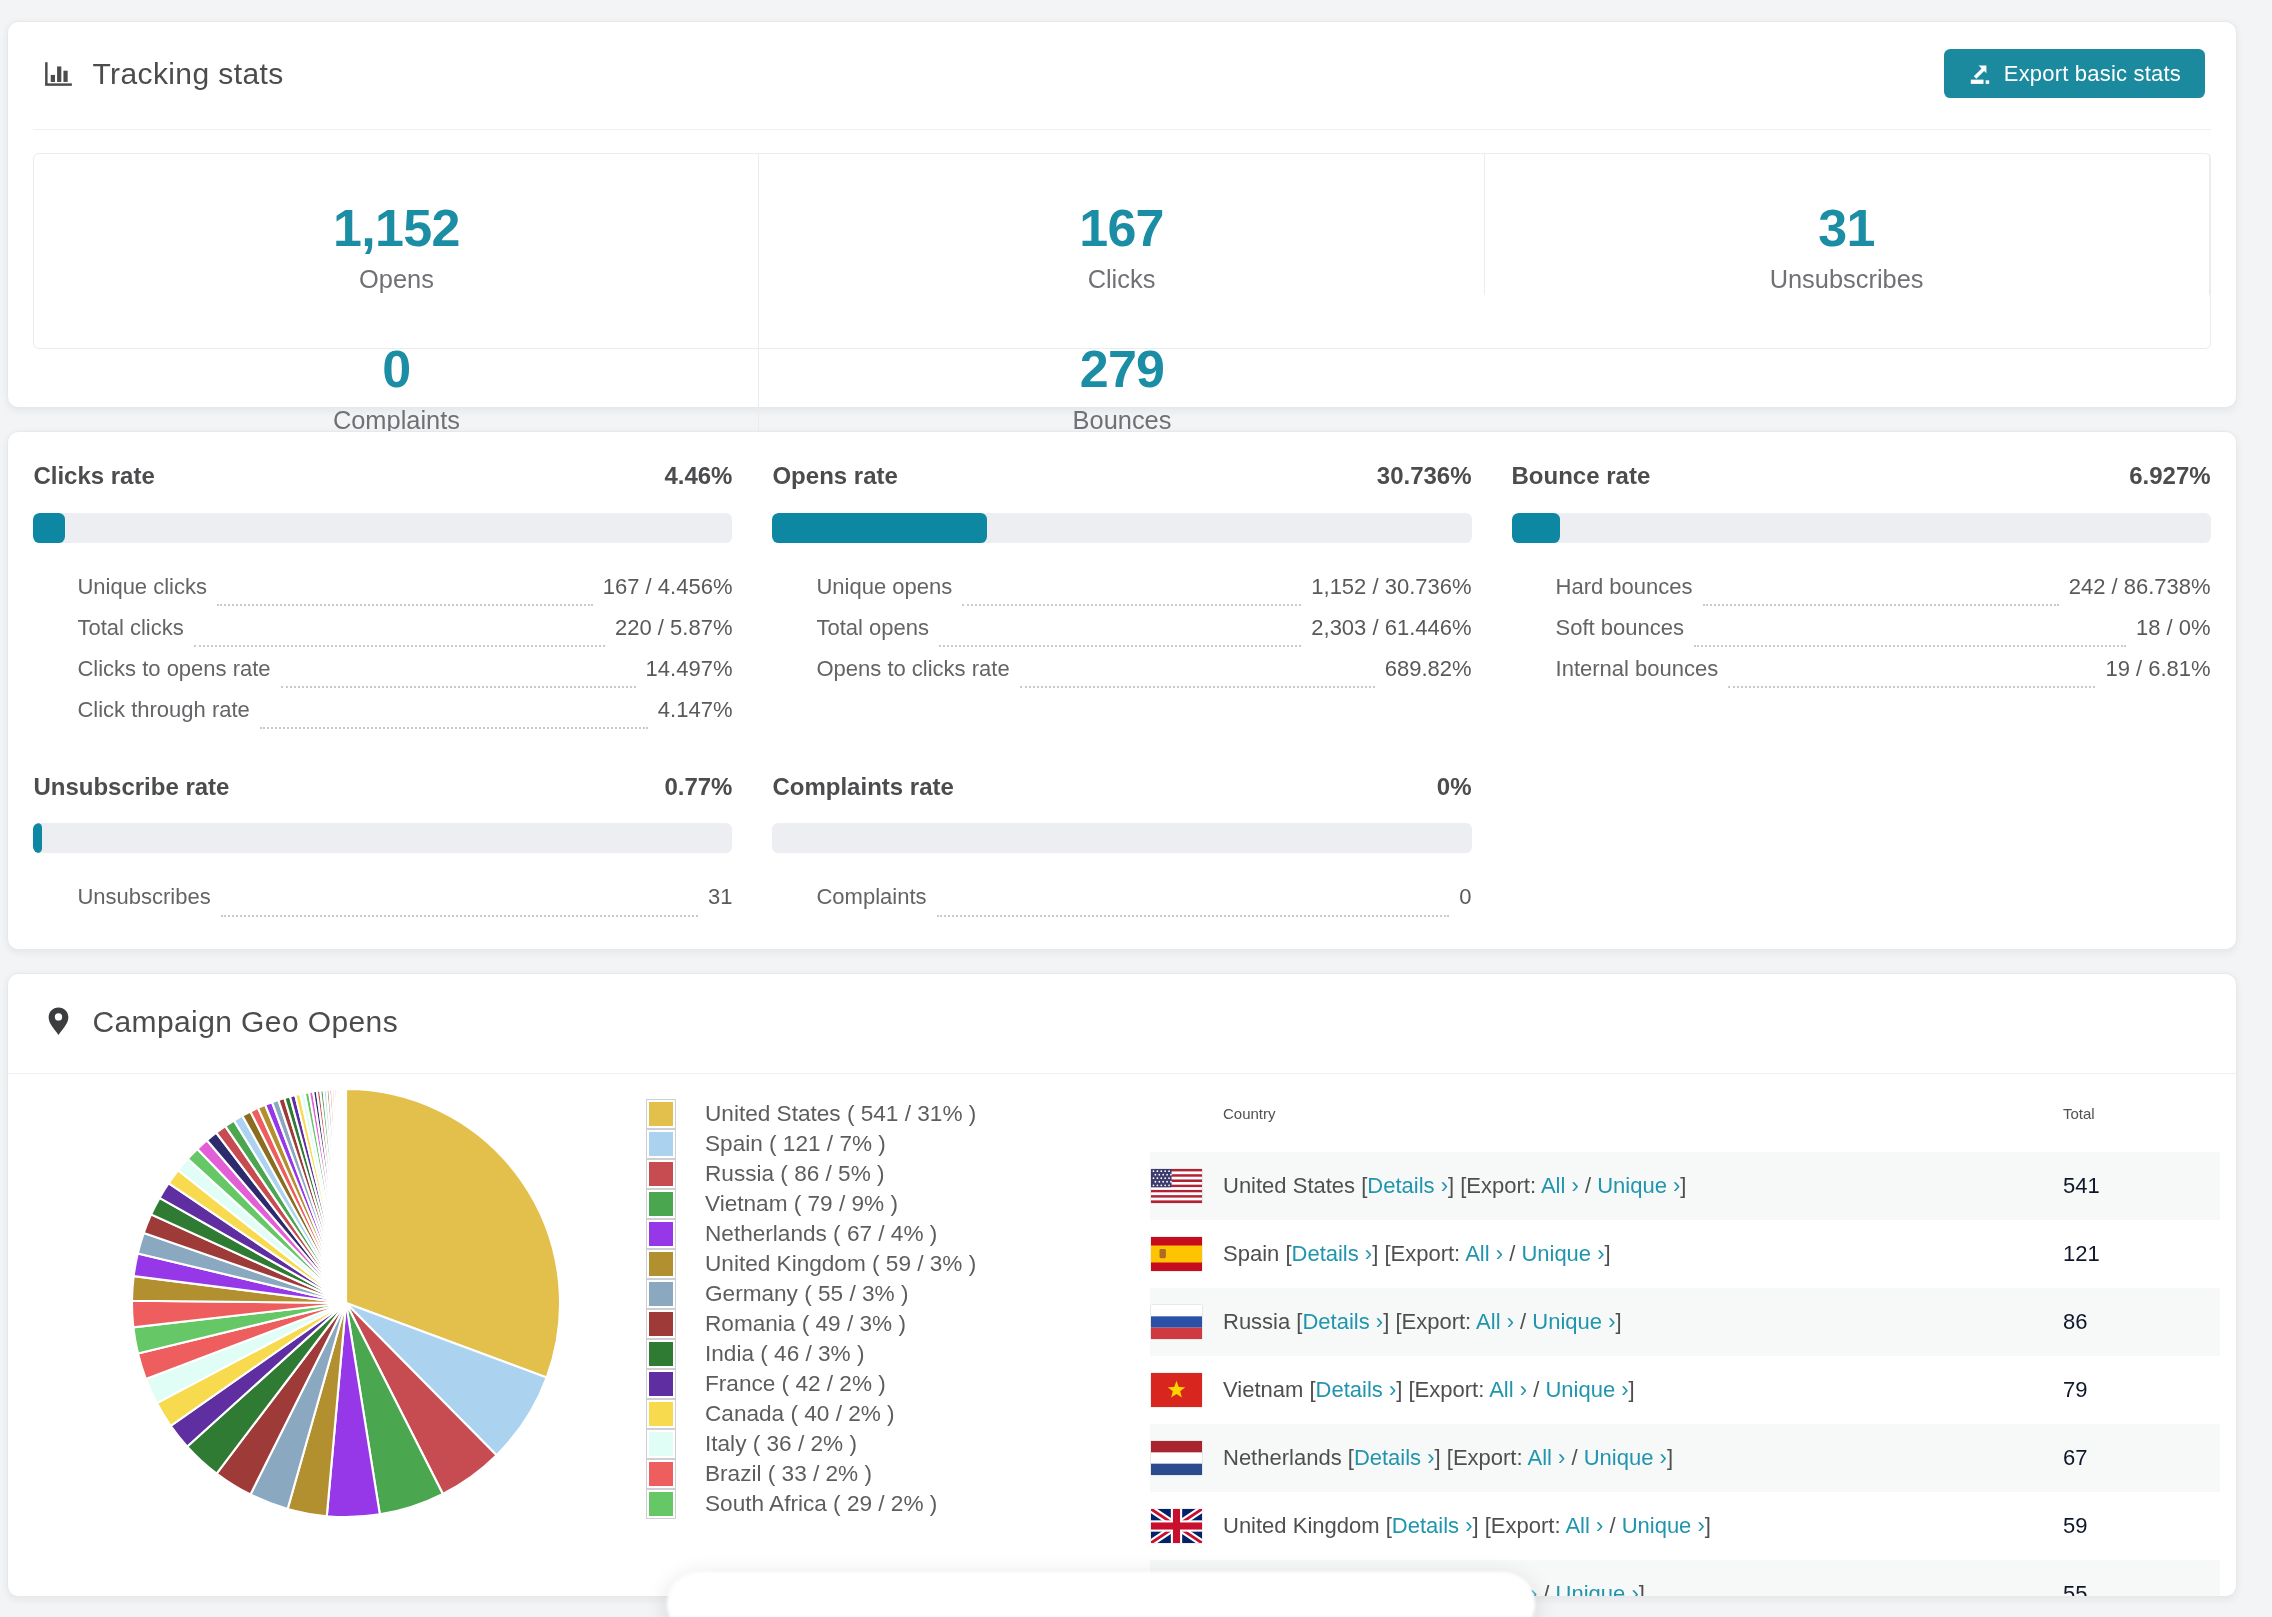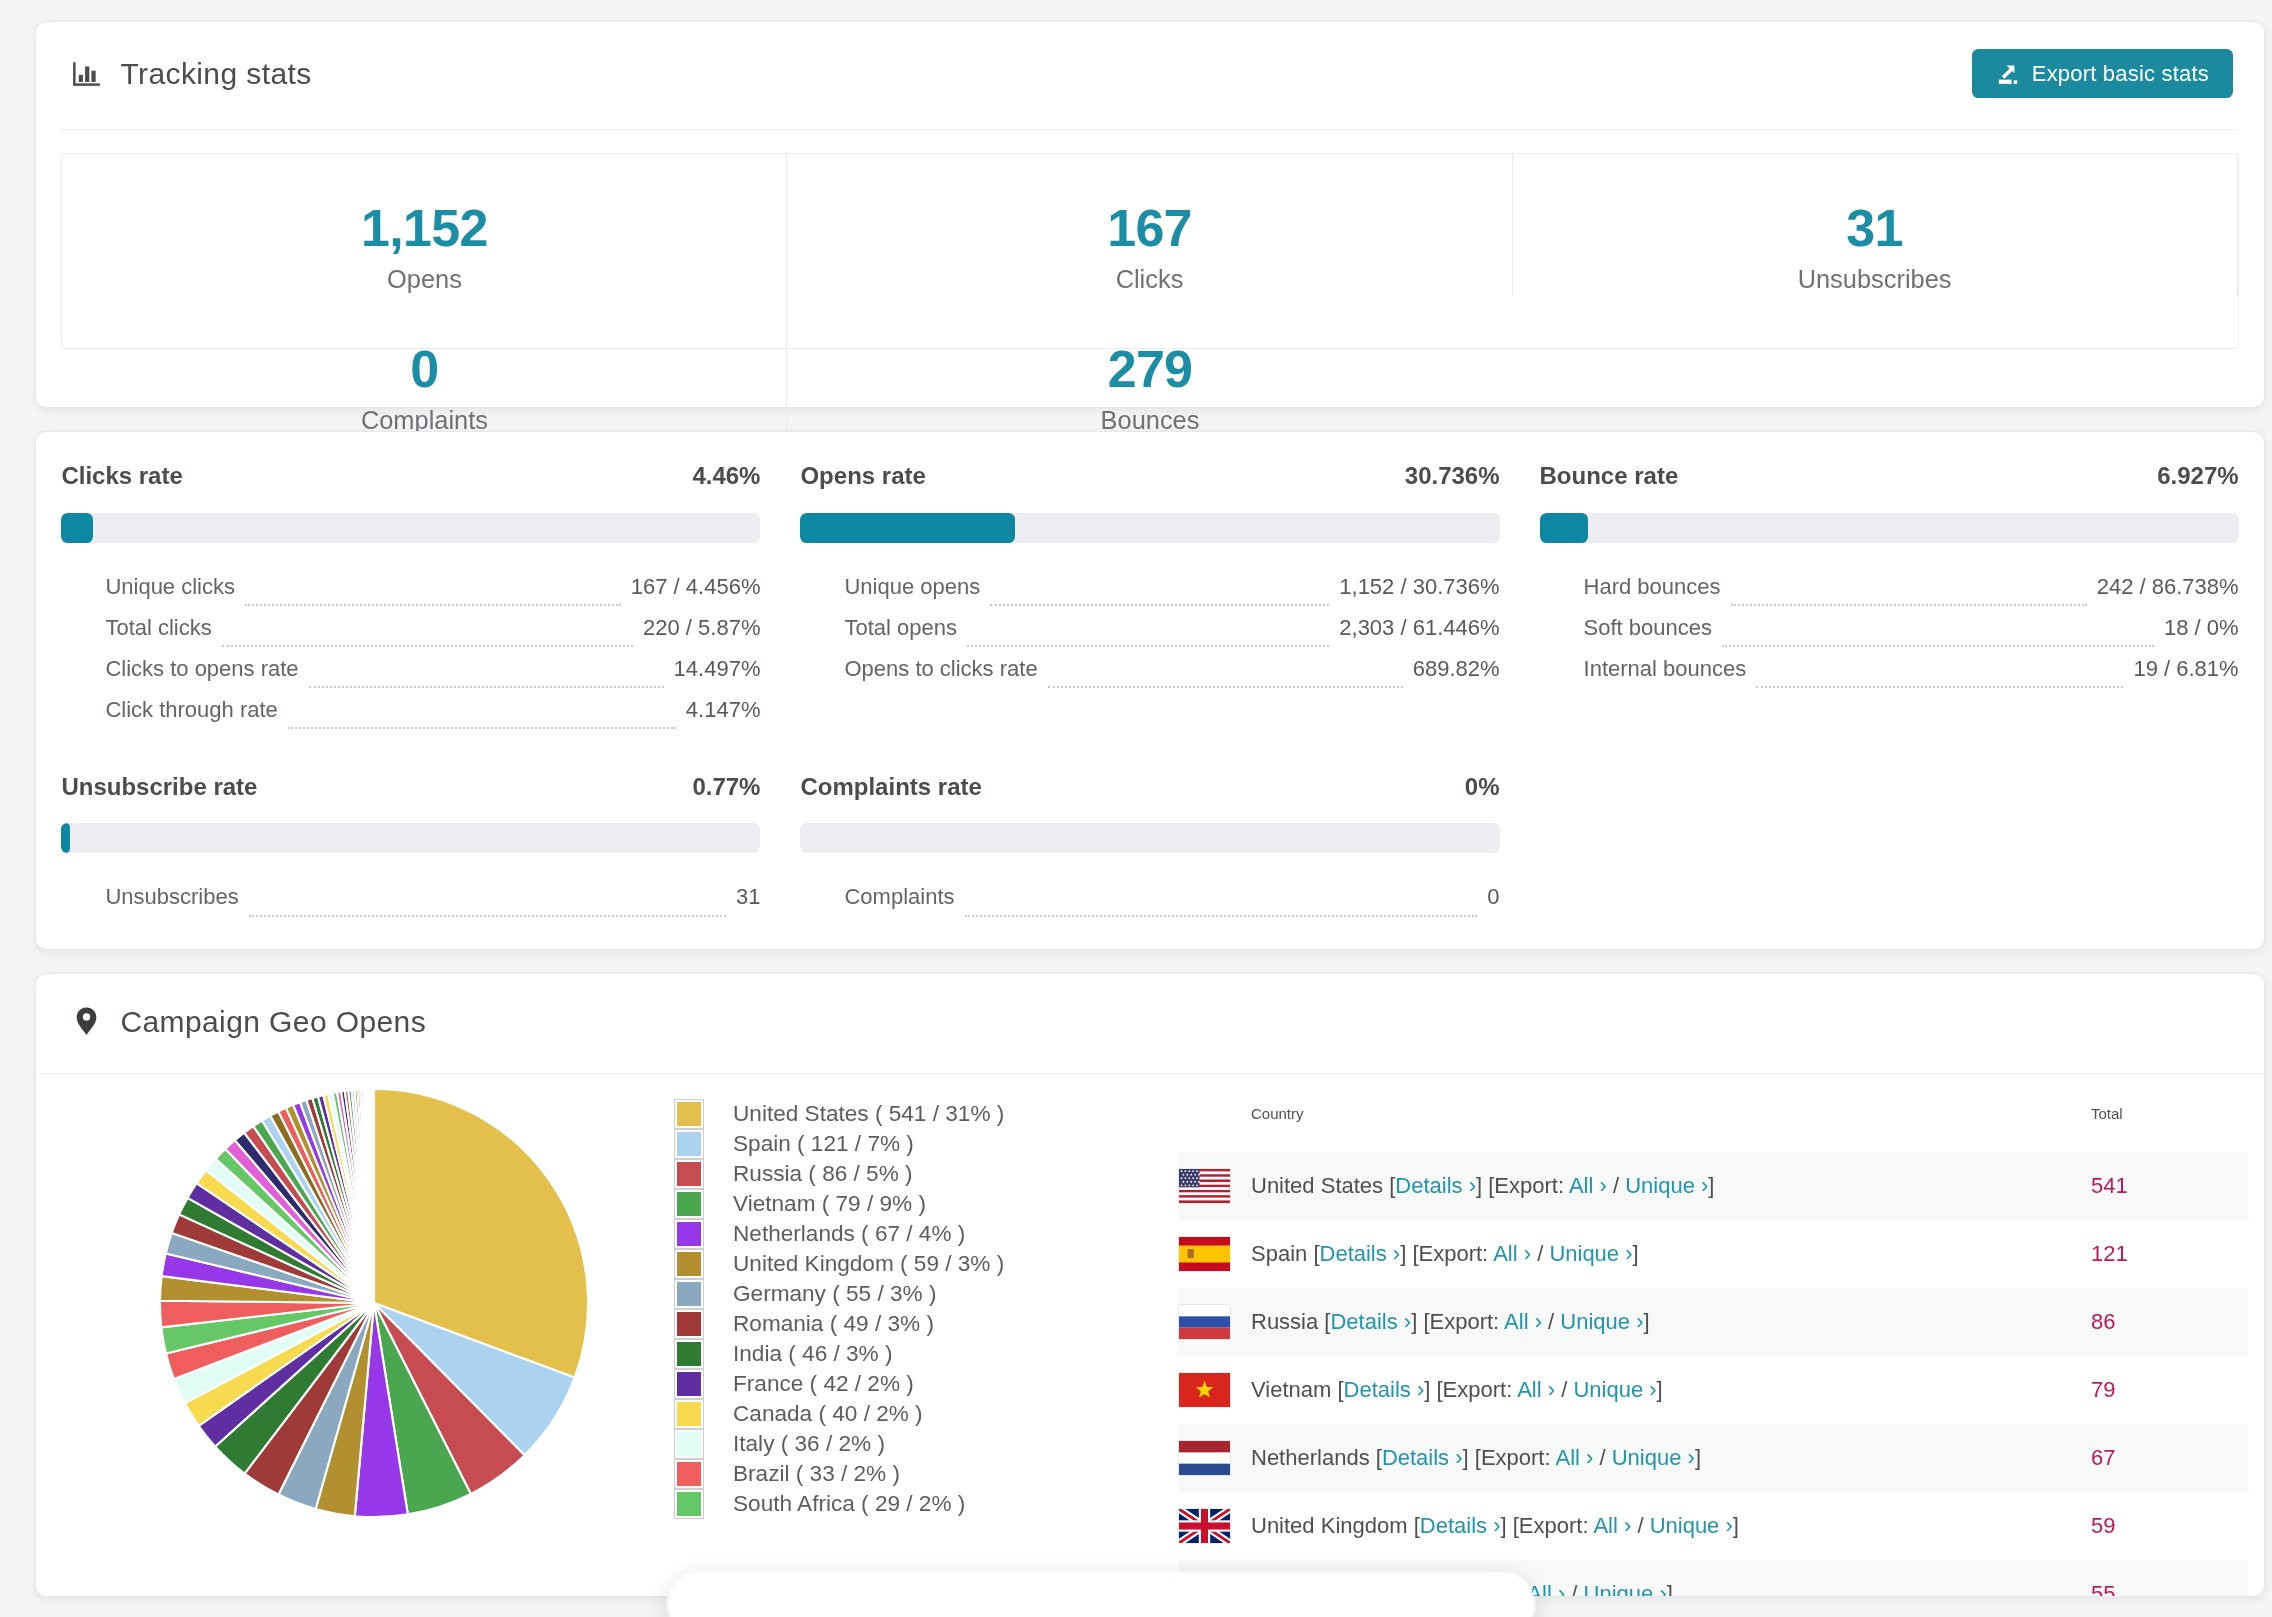--- a/index.html
+++ b/index.html
@@ -3,21 +3,21 @@
 <meta charset="utf-8">
 <style>
   html,body{margin:0;padding:0;}
   body{
     width:2273px;height:1618px;overflow:hidden;position:relative;
     background:#f3f4f6;
     font-family:"Liberation Sans", sans-serif;
     -webkit-font-smoothing:antialiased;
   }
   .card{
-    position:absolute;left:35px;width:2230px;box-sizing:border-box;
+    position:absolute;left:7px;width:2230px;box-sizing:border-box;
     background:#fff;border:0.7px solid #e7e8ea;border-radius:11.3px;
     box-shadow:0 2.1px 7px rgba(40,50,60,.07);
   }
   #card-tracking{top:21px;height:387px;}
   #card-rates{top:431px;height:519px;}
   #card-geo{top:973px;height:624px;overflow:hidden;}
 
   .card-head{display:flex;align-items:center;padding:27px 31px 0 35px;}
   .card-head .ttl{font-size:30px;line-height:41px;color:#4b4c4e;margin-left:18.4px;letter-spacing:0.4px;}
   .hicon{width:31px;height:31px;flex:0 0 auto;}
@@ -66,21 +66,21 @@
   .legend .lt{margin-left:17px;font-size:22.6px;color:#5c5d5f;white-space:nowrap;}
 
   .geo-table{position:absolute;left:1142px;top:0;width:1070px;}
   .trow{display:grid;grid-template-columns:73px 840px 1fr;align-items:center;height:68px;}
   .trow.head{height:78px;color:#505153;font-size:15px;}
   .trow.head .cName{grid-column:2;}
   .trow.stripe{background:#f7f8f8;}
   .trow .flag{width:51px;height:34px;box-shadow:0 0 1.4px rgba(0,0,0,.25);margin-left:1.4px;}
   .trow .ctext{font-size:22px;color:#4e4f51;white-space:nowrap;}
   .trow .lnk{color:#2095ad;cursor:pointer;text-decoration:none;}
-  .trow .tot{font-size:22px;color:#be185d;}
+  .trow .tot{font-size:22px;color:#0f172a;}
 
   .bottom-pill{
     position:absolute;left:667px;top:1572px;width:868px;height:64px;
     background:#fff;border-radius:32px;box-shadow:0 5.6px 24px rgba(0,0,0,.14);
     filter:blur(1.4px);
   }
 </style>
 </head>
 <body>
 

